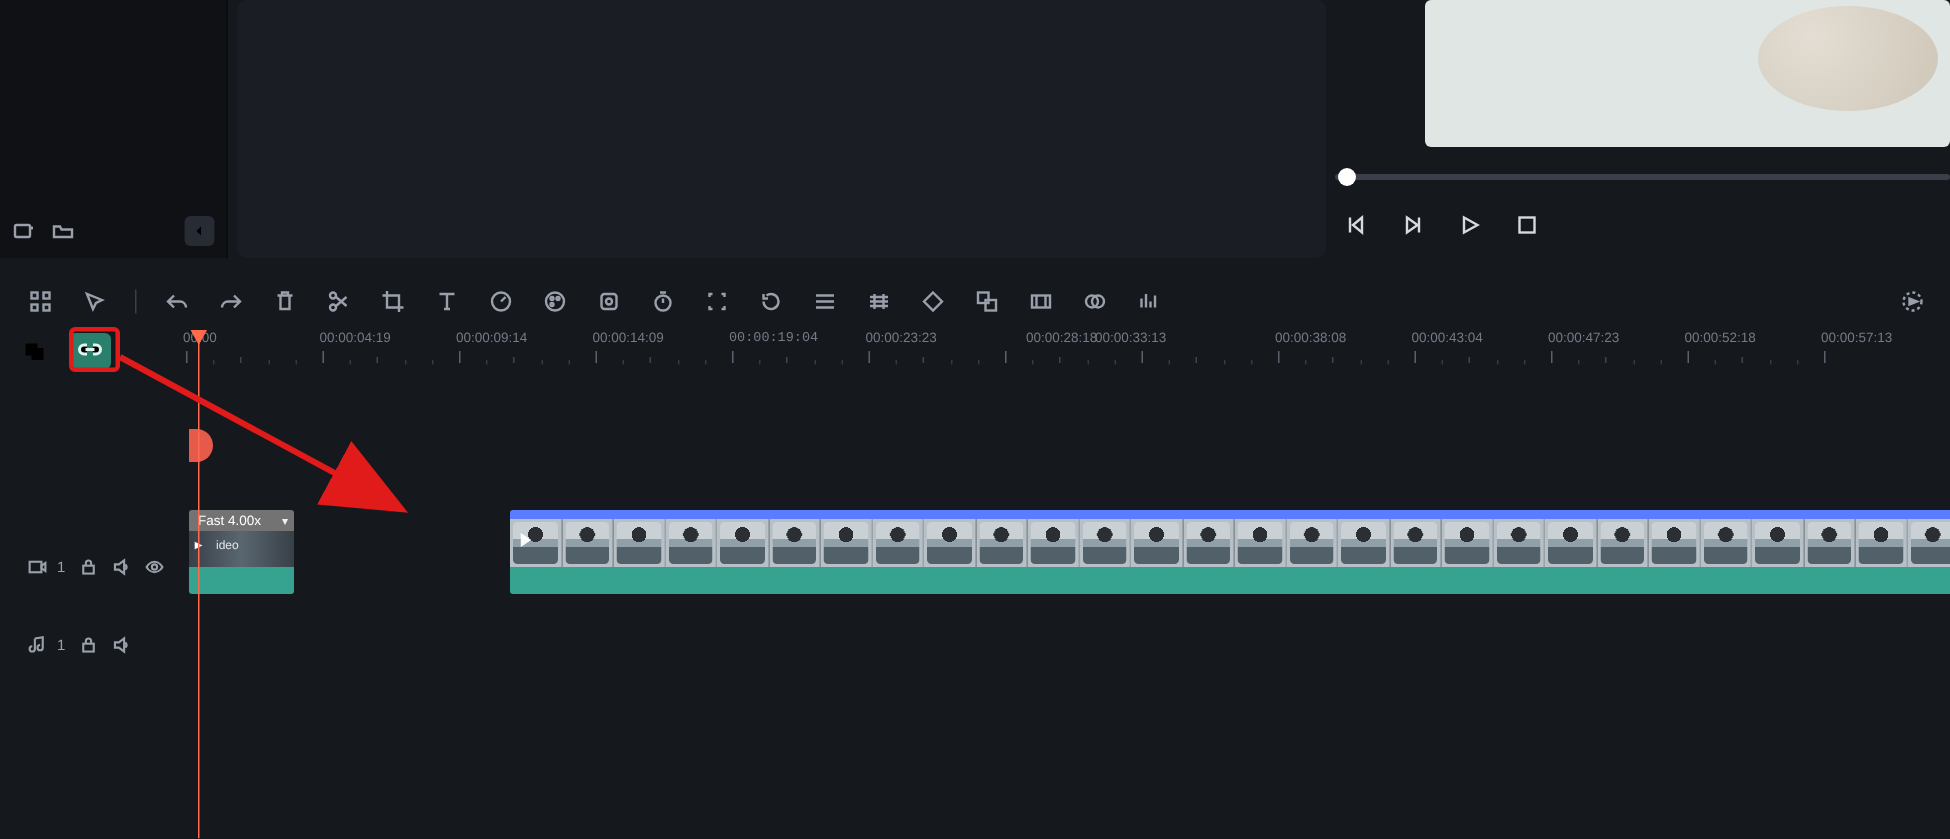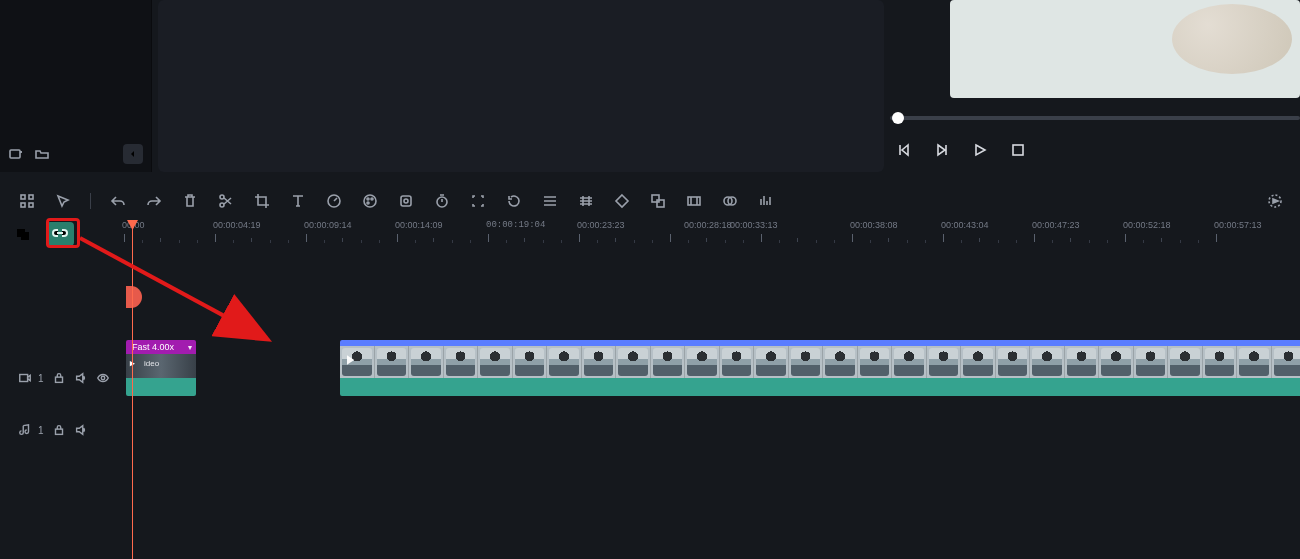--- a/index.html
+++ b/index.html
@@ -110,21 +110,21 @@
 
   .redmarker {
     position:absolute; top:286px; left:126px; width:16px; height:22px; background:#e65a4b;
     border-radius:0 11px 11px 0;
   }
 
   
   .clip1 {
     position:absolute; top:340px; left:126px; width:70px; height:56px; border-radius:2px; overflow:hidden;
   }
-  .clip1 .speed { height:14px; background:#a21caf; color:#fff; font-size:9px; padding-left:6px; display:flex; align-items:center; gap:4px;}
+  .clip1 .speed { height:14px; background:#737373; color:#fff; font-size:9px; padding-left:6px; display:flex; align-items:center; gap:4px;}
   .clip1 .speed::after { content:"▾"; font-size:8px; margin-left:auto; margin-right:4px; opacity:.9;}
   .clip1 .thumb { height:24px; background:linear-gradient(90deg,#384048,#5a6670,#384048); position:relative; }
   .clip1 .thumb .d { position:absolute; left:4px; top:4px; color:#fff; font-size:9px; font-weight:600;}
   .clip1 .thumb .tx { position:absolute; left:18px; top:5px; color:#e4e6ea; font-size:8px;}
   .clip1 .aud { height:18px; background:#35a38f; }
 
   
   .clip2 {
     position:absolute; top:340px; left:340px; right:0; height:56px; border-radius:2px 0 0 2px; overflow:hidden;
   }

